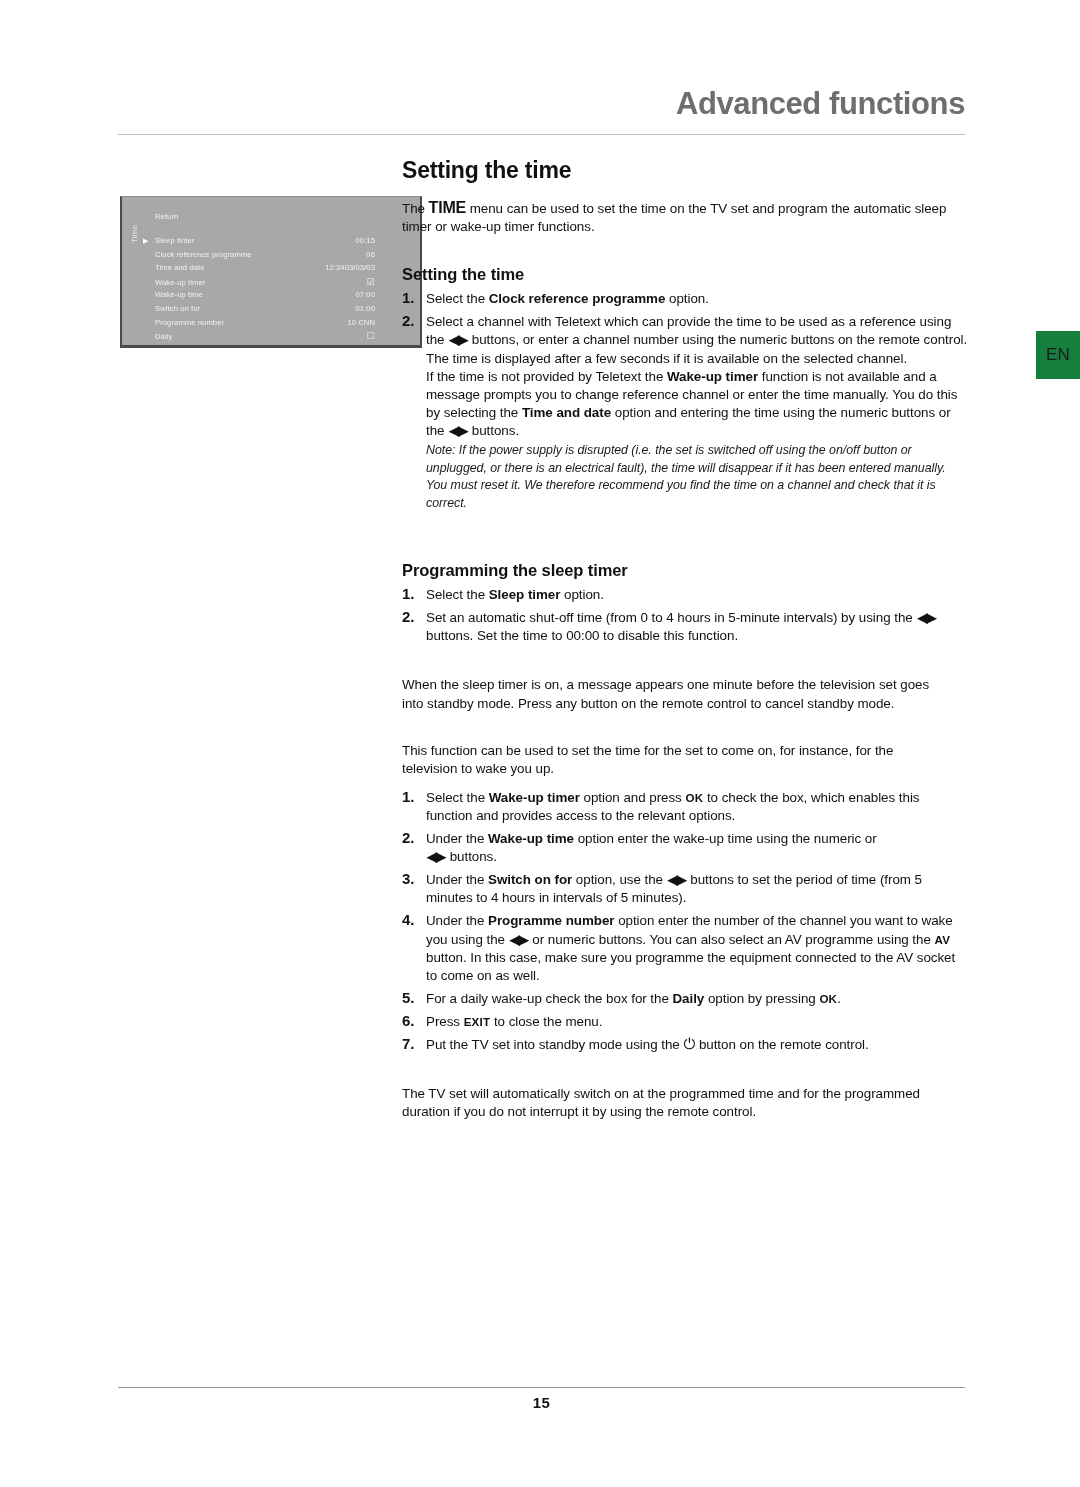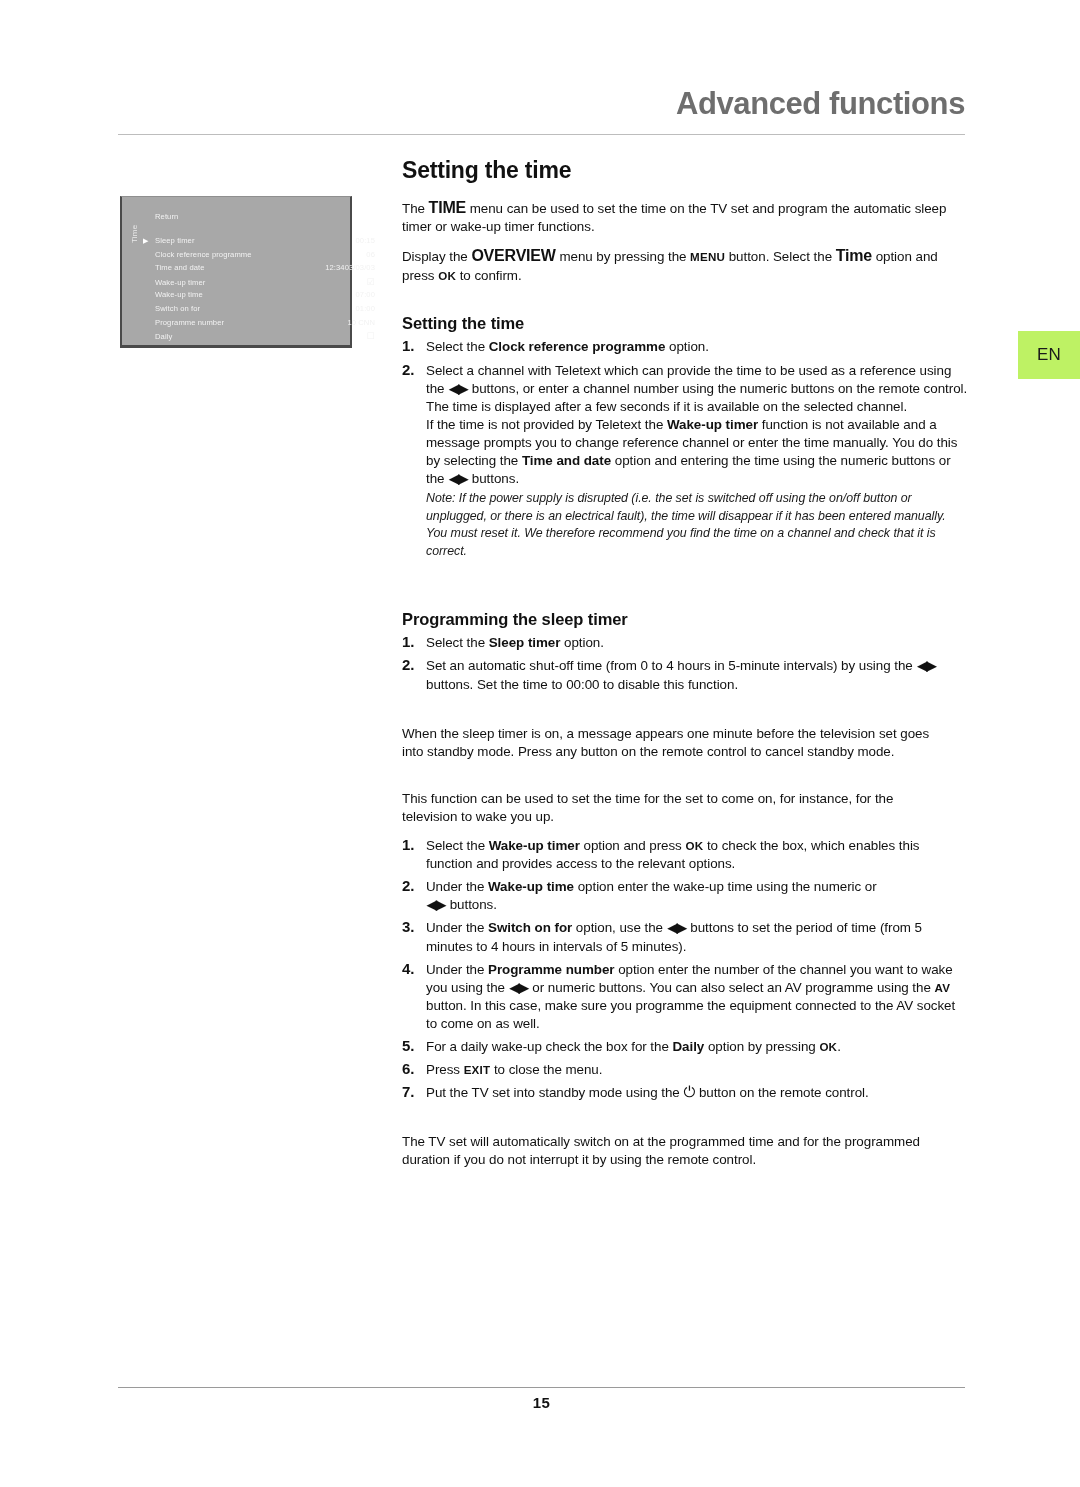--- a/index.html
+++ b/index.html
@@ -38,37 +38,37 @@
     width: 847px;
     height: 1px;
     background: #bdbdbd;
   }
 
   
   .lang-tab {
     position: absolute;
     right: 0px;
     top: 331px;
-    width: 62px;
+    width: 44px;
     height: 48px;
-    background: #bef264;
+    background: #15803d;
     display: flex;
     align-items: center;
     justify-content: center;
     font-size: 17px;
     color: #1a1a1a;
     letter-spacing: 0.3px;
   }
 
   
   .osd-panel {
     position: absolute;
     left: 120px;
     top: 196px;
-    width: 232px;
+    width: 302px;
     height: 152px;
     background: #a8a8a8;
     border-left: 2px solid #4a4a4a;
     border-top: 1px solid #8f8f8f;
     border-right: 2px solid #4a4a4a;
     border-bottom: 3px solid #4a4a4a;
     color: #ffffff;
     font-size: 7.2px;
     line-height: 1.0;
     padding: 0;
@@ -305,21 +305,20 @@
     </div>
   </div>
 </div>
 
 <div class="content">
 
   <h1 class="sec-title">Setting the time</h1>
 
   <p class="body"><span>The </span><span class="big-caps">TIME</span><span> menu can be used to set the time on the TV set and program the automatic sleep timer or wake-up timer functions.</span></p>
 
-  <p class="body"><span>Display the </span><span class="big-caps">OVERVIEW</span><span> menu by pressing the </span><span class="kbd">MENU</span><span> button. Select the </span><span class="big-caps">Time</span><span> option and press </span><span class="kbd">OK</span><span> to confirm.</span></p>
 
   <div class="spacer-md"></div>
 
   <h2 class="sub-title">Setting the time</h2>
 
   <ol class="steps">
     <li>
       <span class="num">1.</span><span>Select the </span><span class="bold">Clock reference programme</span><span> option.</span>
     </li>
     <li>

